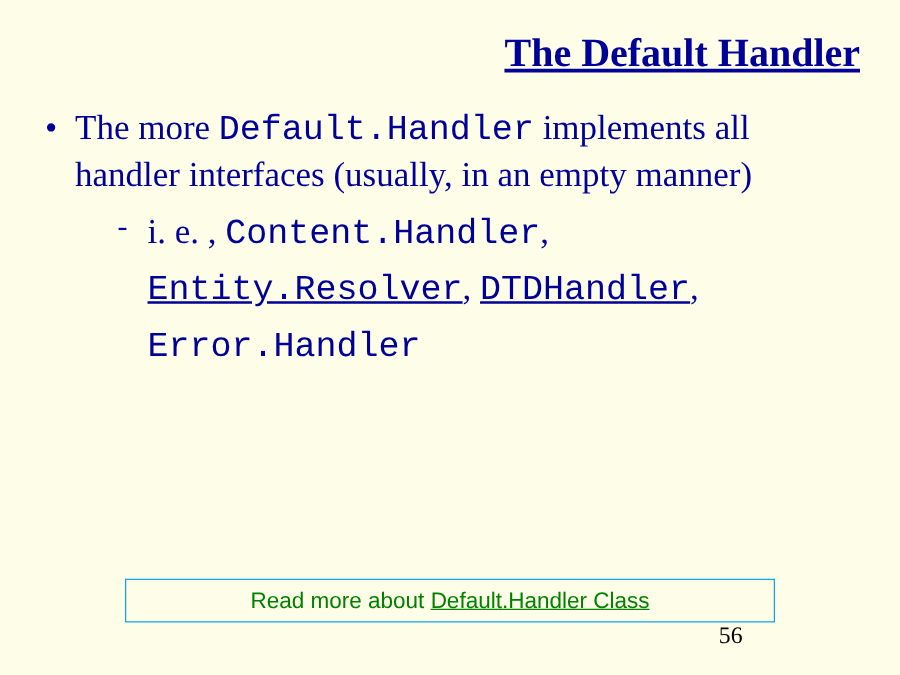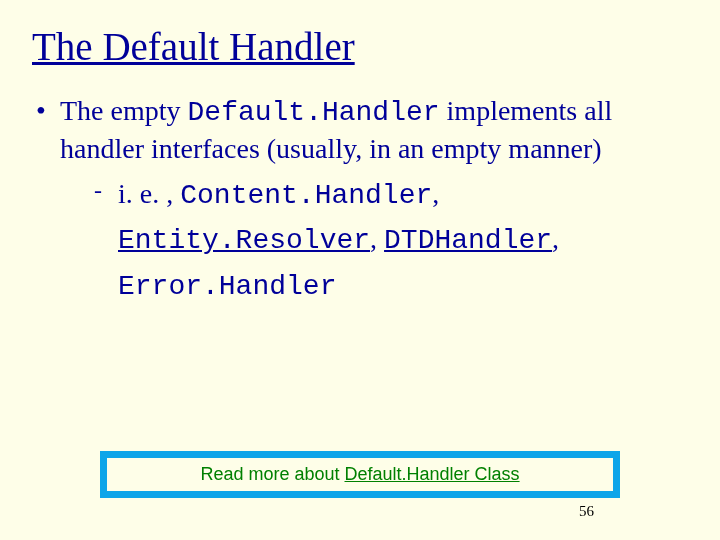--- a/index.html
+++ b/index.html
@@ -12,24 +12,24 @@
   .slide {
     width: 720px;
     height: 540px;
     background: #fefee8;
     font-family: "Times New Roman", Times, serif;
     position: relative;
     box-sizing: border-box;
     padding: 24px 32px 0 32px;
   }
   .title {
-    text-align: left;
+    text-align: right;
     color: #000099;
-    font-weight: normal;
-    font-size: 39px;
+    font-weight: bold;
+    font-size: 32px;
     text-decoration: underline;
     margin: 0 0 24px 0;
   }
   ul.top {
     list-style: none;
     padding: 0;
     margin: 0;
   }
   ul.top > li {
     position: relative;
@@ -71,53 +71,53 @@
     font-family: "Courier New", Courier, monospace;
   }
   .link {
     text-decoration: underline;
   }
   .footer-box {
     position: absolute;
     left: 100px;
     bottom: 42px;
     width: 520px;
-    border: 7px solid #0ea5e9;
+    border: 1px solid #0ea5e9;
     background: #fefee8;
     text-align: center;
     padding: 6px 8px;
     box-sizing: border-box;
   }
   .footer-text {
     color: #008000;
     font-family: Arial, sans-serif;
     font-size: 18px;
   }
   .footer-link {
     text-decoration: underline;
   }
   .page-num {
     position: absolute;
     right: 126px;
     bottom: 20px;
     color: #000;
     font-family: "Times New Roman", Times, serif;
-    font-size: 15px;
+    font-size: 19px;
   }
 </style>
 </head>
 <body>
 
 <div class="slide">
 
   <h1 class="title">The Default Handler</h1>
 
   <ul class="top">
     <li>
-      <span>The empty </span><span class="mono">Default.Handler</span><span> implements all handler interfaces (usually, in an empty manner)</span>
+      <span>The more </span><span class="mono">Default.Handler</span><span> implements all handler interfaces (usually, in an empty manner)</span>
       <ul class="sub">
         <li>
           <span>i. e. , </span><span class="mono">Content.Handler</span><span>, </span><span class="mono link">Entity.Resolver</span><span>, </span><span class="mono link">DTDHandler</span><span>, </span><span class="mono">Error.Handler</span>
         </li>
       </ul>
     </li>
   </ul>
 
   <div class="footer-box">
     <span class="footer-text">Read more about </span><span class="footer-text footer-link">Default.Handler Class</span>

